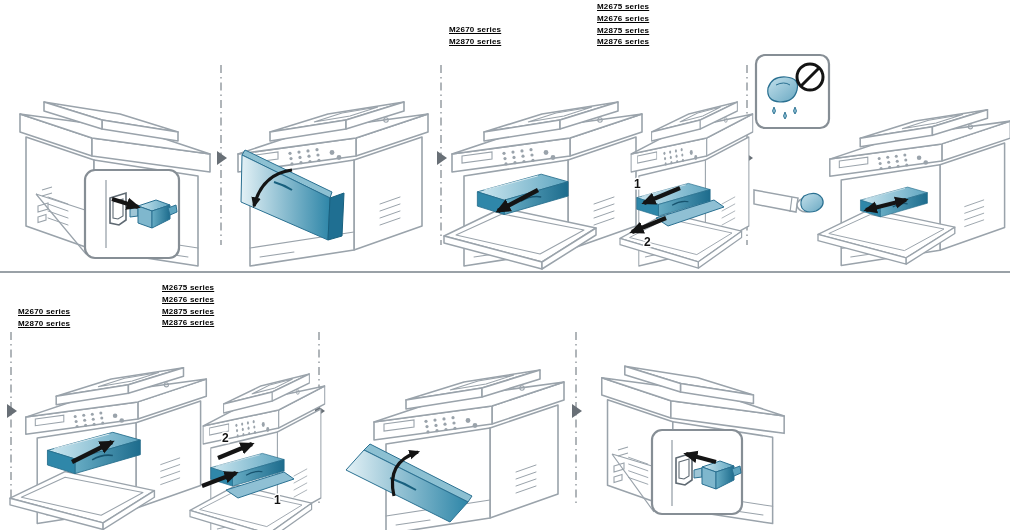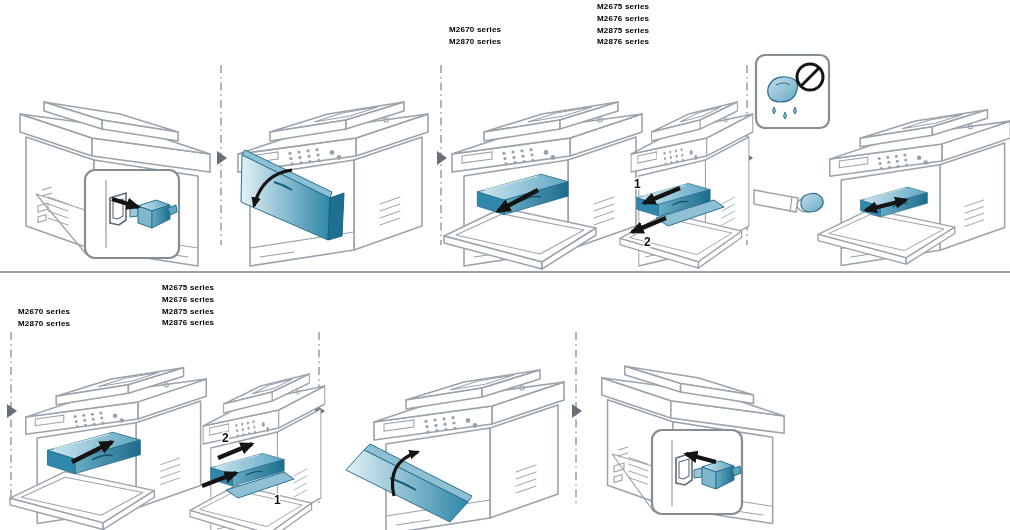--- a/index.html
+++ b/index.html
@@ -2,21 +2,21 @@
 <html><head>
 <meta charset="utf-8">
 <style>
   html,body { margin:0; padding:0; background:#ffffff; }
   #stage {
     position:relative; width:1010px; height:530px; background:#ffffff;
     font-family:"Liberation Sans", sans-serif; overflow:hidden;
   }
   .label {
     position:absolute; font:bold 8px "Liberation Sans", sans-serif;
-    line-height:11.8px; color:#000; white-space:nowrap; letter-spacing:.2px;
+    line-height:11.8px; color:#000; white-space:nowrap; letter-spacing:.2px;text-decoration:underline;
   }
   .ill, .sep { position:absolute; overflow:visible; }
   .divider { position:absolute; left:0; top:271px; width:1010px; height:1.6px; background:#9aa1a7; }
   .stepnum {
     font:bold 12px "Liberation Sans", sans-serif; fill:#111;
     stroke:#fff; stroke-width:3px; paint-order:stroke; stroke-linejoin:round;
   }
   svg { display:block; }
 </style>
 </head>

